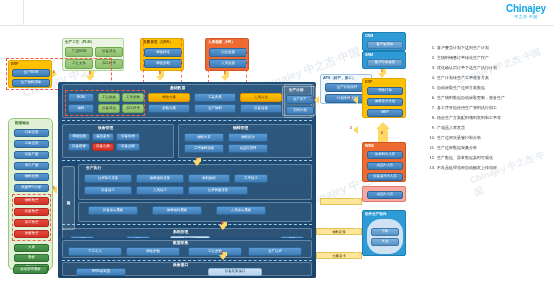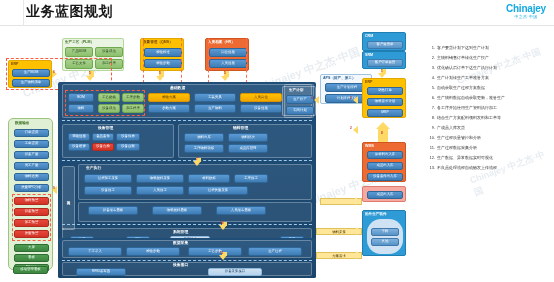--- a/index.html
+++ b/index.html
@@ -93,21 +93,20 @@
   .wm { position:absolute; color:rgba(120,150,180,.18); font-weight:bold;
         transform:rotate(-20deg); pointer-events:none; }
 </style>
 </head>
 <body>
 
 <div id="root">
 
   <div class="hdr">
     <div class="hdr-vline"></div>
-    <div class="hdr-title">业务蓝图规划</div>
     <div class="logo">
       <div class="logo-main">Chinajey</div>
       <div class="logo-sub">中之杰·中国</div>
     </div>
   </div>
 
   <div class="wm" style="left:20px;top:68px;font-size:11px;">Chinajey 中之杰·中国</div>
   <div class="wm" style="left:255px;top:62px;font-size:11px;">Chinajey 中之杰·中国</div>
   <div class="wm" style="left:300px;top:178px;font-size:11px;">Chinajey 中之杰·中国</div>
   <div class="wm" style="left:150px;top:240px;font-size:10px;">Chinajey 中之杰·中国</div>

